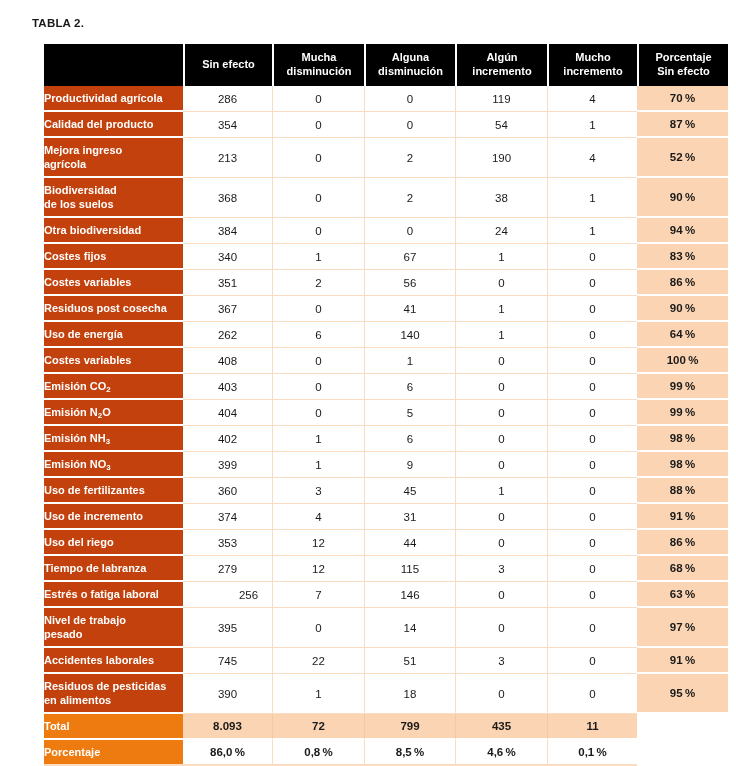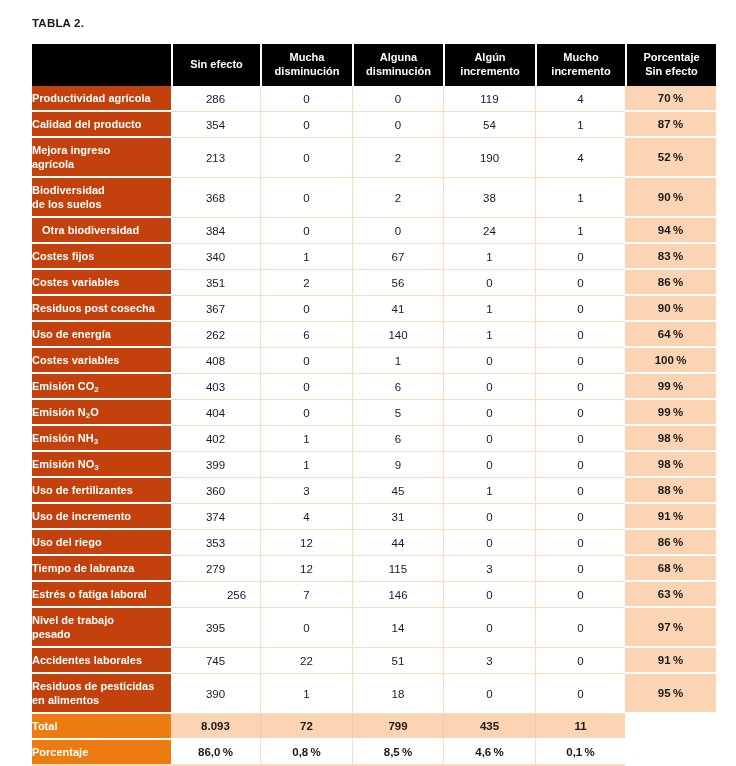--- a/index.html
+++ b/index.html
@@ -24,21 +24,21 @@
     position: absolute;
     left: 32px;
     top: 17px;
     font-size: 11.5px;
     font-weight: bold;
     letter-spacing: 0.2px;
     color: #1a1a1a;
   }
   #data-table {
     position: absolute;
-    left: 32px;
+    left: 44px;
     top: 44px;
     width: 684px;
     border-collapse: separate;
     border-spacing: 0;
     table-layout: fixed;
   }
   #data-table td, #data-table th {
     padding: 0;
     margin: 0;
     vertical-align: middle;
@@ -250,21 +250,21 @@
             <div>de los suelos</div>
           </td>
           <td class="num firstcol" style="height: 40px;">368</td>
           <td class="num" style="height: 40px;">0</td>
           <td class="num" style="height: 40px;">2</td>
           <td class="num" style="height: 40px;">38</td>
           <td class="num" style="height: 40px;">1</td>
           <td class="pct" style="height: 40px;"><span class="nbsp-pct">90 %</span></td>
         </tr>
         <tr>
-          <td class="lbl" style="height: 26px; padding-left: 10px;">
+          <td class="lbl" style="height: 26px;">
             <div>Otra biodiversidad</div>
           </td>
           <td class="num firstcol" style="height: 26px;">384</td>
           <td class="num" style="height: 26px;">0</td>
           <td class="num" style="height: 26px;">0</td>
           <td class="num" style="height: 26px;">24</td>
           <td class="num" style="height: 26px;">1</td>
           <td class="pct" style="height: 26px;"><span class="nbsp-pct">94 %</span></td>
         </tr>
         <tr>

